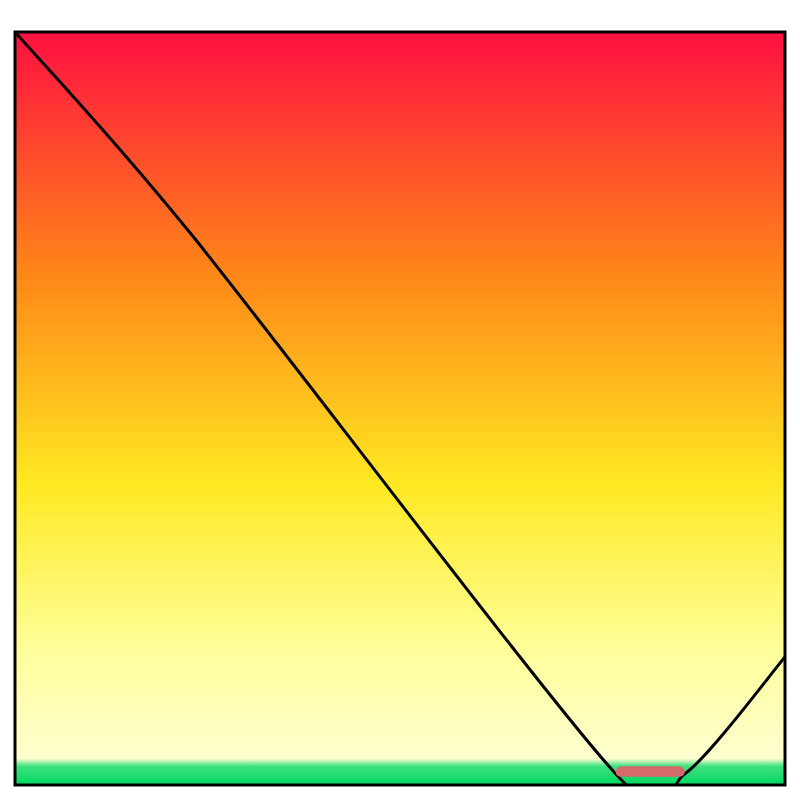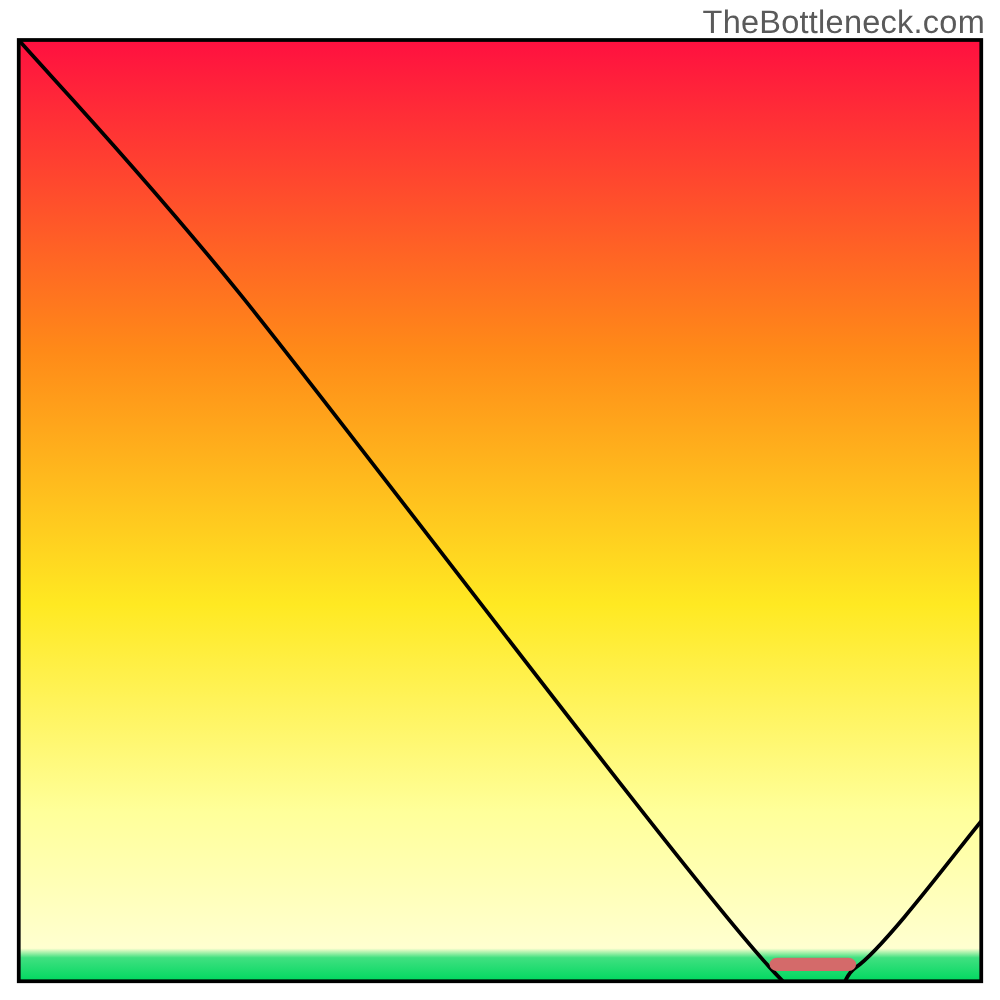--- a/index.html
+++ b/index.html
@@ -31,21 +31,20 @@
     left: 0;
     top: 0;
     width: 800px;
     height: 800px;
   }
 </style>
 </head>
 <body>
 
 <div id="stage">
-  <div id="watermark">TheBottleneck.com</div>
 
   <svg id="chart-svg" viewBox="0 0 800 800" preserveAspectRatio="none">
     <defs>
       <linearGradient id="bg-grad" x1="0" y1="0" x2="0" y2="1">
           <stop offset="0.00%" stop-color="#ff1040"></stop>
           <stop offset="33.00%" stop-color="#ff8a18"></stop>
           <stop offset="60.00%" stop-color="#ffe922"></stop>
           <stop offset="82.00%" stop-color="#ffff9a"></stop>
           <stop offset="96.50%" stop-color="#ffffd0"></stop>
           <stop offset="97.50%" stop-color="#40e080"></stop>

